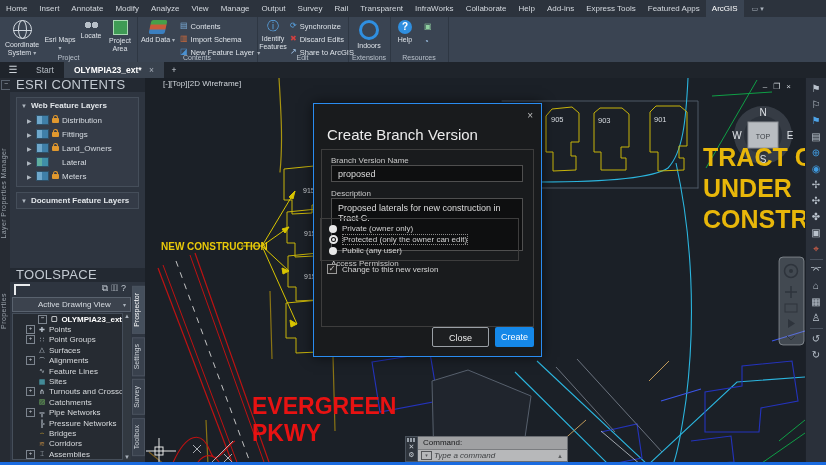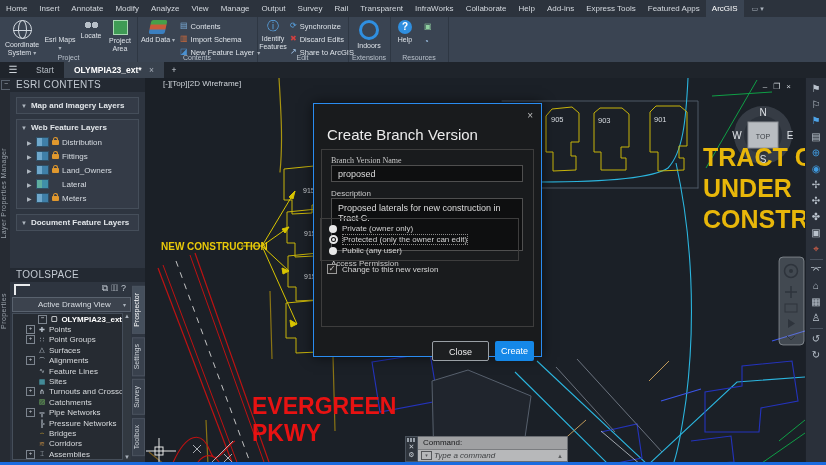--- a/index.html
+++ b/index.html
@@ -47,21 +47,21 @@
   .dtab .closex{margin-left:5px;color:#aab2bc;font-weight:normal;}
   .newtab{width:20px;text-align:center;line-height:16px;color:#cfd5db;}
   
   #leftrail{position:absolute;left:0;top:78px;width:10px;height:384px;background:#262b33;}
   .railtext{position:absolute;left:0;width:10px;writing-mode:vertical-rl;transform:rotate(180deg);
             font-size:7px;color:#9aa2ab;letter-spacing:.4px;white-space:nowrap;}
   .railmin{position:absolute;left:1px;top:2px;width:8px;height:8px;border:1px solid #59626e;
            font-size:7px;line-height:6px;text-align:center;color:#aab2bc;}
   
   #esri-panel{position:absolute;left:10px;top:78px;width:135px;height:190px;background:#2e3540;border-right:1px solid #1c2129;}
-  .phead{height:14px;background:#232932;font-size:10px;color:#c3cad2;line-height:14px;padding-left:6px;letter-spacing:.3px;}
+  .phead{height:14px;background:#232932;font-size:13px;color:#c3cad2;line-height:14px;padding-left:6px;letter-spacing:.3px;}
   .section{margin:5px 6px 0 6px;background:#343b47;border:1px solid #454e5a;}
   .section-h{height:15px;display:flex;align-items:center;font-size:8px;font-weight:bold;color:#e2e6ea;}
   .section-h .chev{margin:0 4px;font-size:6px;color:#aeb6bf;}
   .lrow{height:14px;display:flex;align-items:center;font-size:8px;color:#d7dce2;padding-left:10px;}
   .lrow .exp{font-size:6px;color:#aeb6bf;width:7px;}
   .layer-ic{width:11px;height:8px;margin:0 2px;border:1px solid #2f4f66;
             background:linear-gradient(90deg,#6fa8cc 50%,#3f7fa8 50%);}
   .lock{width:7px;height:5px;background:#e0982e;border-radius:1px;position:relative;margin:0 3px 0 1px;}
   .lock:before{content:"";position:absolute;top:-3px;left:1px;width:3px;height:3px;
                border:1px solid #e0982e;border-bottom:none;border-radius:3px 3px 0 0;}
@@ -111,21 +111,21 @@
   textarea.dlg-input{resize:none;padding-top:4px;}
   #radio-box{position:absolute;left:6px;top:114px;width:197px;height:41px;border:1px solid #3d3d3d;}
   .radio-row{position:absolute;left:8px;height:11px;display:flex;align-items:center;font-size:8px;color:#d4d4d4;}
   .radio{width:8px;height:8px;border-radius:50%;background:#e8e8e8;margin-right:5px;flex:none;}
   .radio.sel{background:#101010;border:2px solid #e8e8e8;width:5px;height:5px;position:relative;}
   .radio.sel:after{content:"";position:absolute;inset:1px;border-radius:50%;background:#e8e8e8;}
   .radio-row.sel-row .rlabel{outline:1px dotted #8a8a8a;}
   .chk-row{position:absolute;left:13px;top:160px;display:flex;align-items:center;font-size:8px;color:#d4d4d4;}
   .chk{width:8px;height:8px;border:1px solid #9a9a9a;background:#222;color:#d0d0d0;font-size:8px;
        line-height:8px;text-align:center;margin-right:5px;}
-  .dlg-btn{position:absolute;top:237px;height:20px;font-size:9px;text-align:center;line-height:20px;border-radius:2px;}
+  .dlg-btn{position:absolute;top:223px;height:20px;font-size:9px;text-align:center;line-height:20px;border-radius:2px;}
   #btn-close{left:118px;width:57px;background:#1d1f21;border:1px solid #9aa0a6;color:#ececec;box-sizing:border-box;}
   #btn-create{left:181px;width:39px;background:#1588e8;color:#fff;}
   
   #cmdwin{position:absolute;left:405px;top:436px;width:163px;height:26px;display:flex;}
   #cmd-rail{width:13px;background:#2f353d;border:1px solid #4a525c;box-sizing:border-box;
             display:flex;flex-direction:column;align-items:center;font-size:7px;color:#c2c8cf;}
   #cmd-grip{width:9px;height:4px;margin:1px 0;background:
      radial-gradient(circle at 1px 1px,#9aa2ab .7px,transparent 1px),
      radial-gradient(circle at 4px 1px,#9aa2ab .7px,transparent 1px),
      radial-gradient(circle at 7px 1px,#9aa2ab .7px,transparent 1px),
@@ -274,26 +274,20 @@
     <span class="railmin">−</span>
     <span class="railtext" style="top:70px;">Layer Properties Manager</span>
     <span class="railtext" style="top:215px;">Properties</span>
   </div>
 
   <div id="esri-panel">
     <div class="phead">ESRI CONTENTS</div>
     <div class="section">
       <div class="section-h">
           <span class="chev">▼</span>
-        <span>Map and Imagery Layers</span>
-        </div>
-    </div>
-    <div class="section">
-      <div class="section-h">
-          <span class="chev">▼</span>
         <span>Web Feature Layers</span>
         </div>
       <div class="lrow">
         <span class="exp">▶</span>
         <span class="layer-ic"></span>
         <span class="lock"></span>
         <span>Distribution</span>
         </div>
       <div class="lrow">
         <span class="exp">▶</span>
@@ -552,21 +546,21 @@
     <span class="rtb">♙</span>
     <span class="rtb-sep"></span>
     <span class="rtb">↺</span>
     <span class="rtb">↻</span>
   </div>
 
   <div id="dialog">
     <span id="dlg-close">×</span>
     <div id="dlg-title">Create Branch Version</div>
     <div id="dlg-box"></div>
-    <span class="dlg-label" style="left:17px;top:52px;font-family:Liberation Serif, serif;">Branch Version Name</span>
+    <span class="dlg-label" style="left:17px;top:52px;">Branch Version Name</span>
     <input class="dlg-input" style="left: 17px; top: 61px; width: 192px; height: 17px;" value="proposed">
     <span class="dlg-label" style="left:17px;top:85px;">Description</span>
     <textarea class="dlg-input" style="left: 17px; top: 94px; width: 192px; height: 53px;">Proposed laterals for new construction in Tract C.</textarea>
     <span class="dlg-label" style="left:17px;top:155px;">Access Permission</span>
     <div id="radio-box">
       <div class="radio-row" style="top:4px;">
         <span class="radio"></span>
         <span class="rlabel">Private (owner only)</span>
         </div>
       <div class="radio-row sel-row" style="top:15px;">

